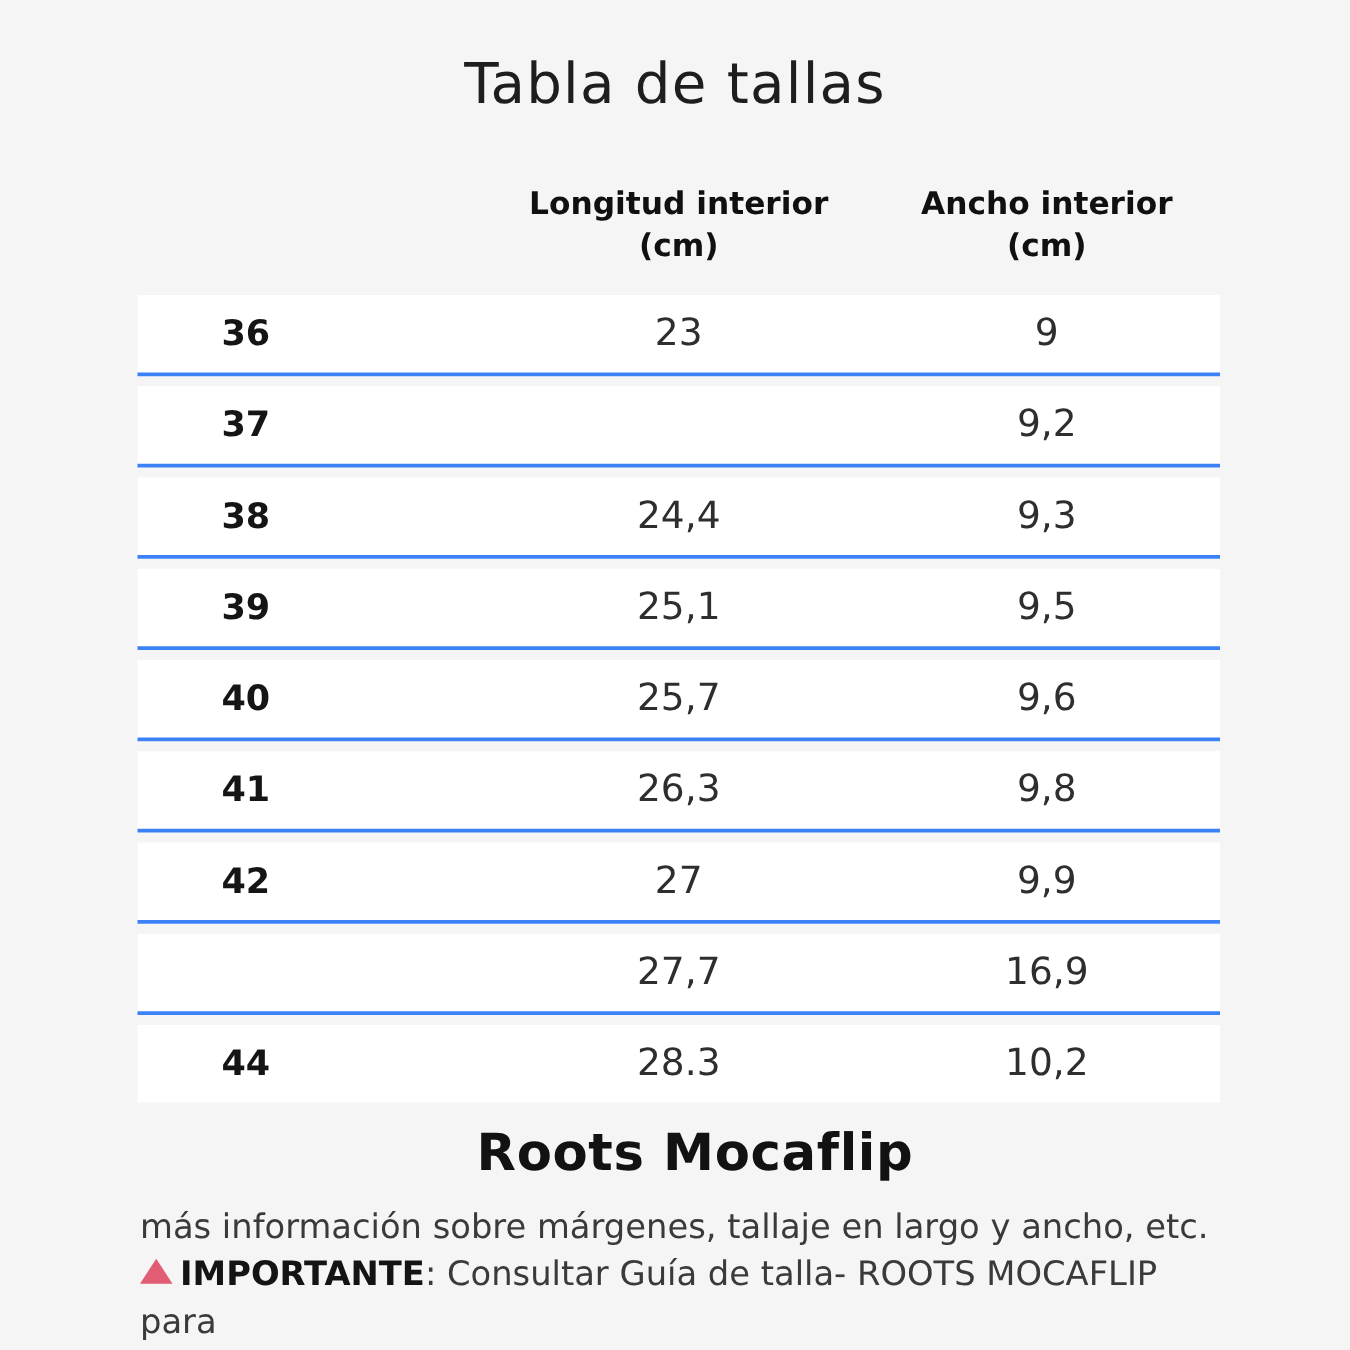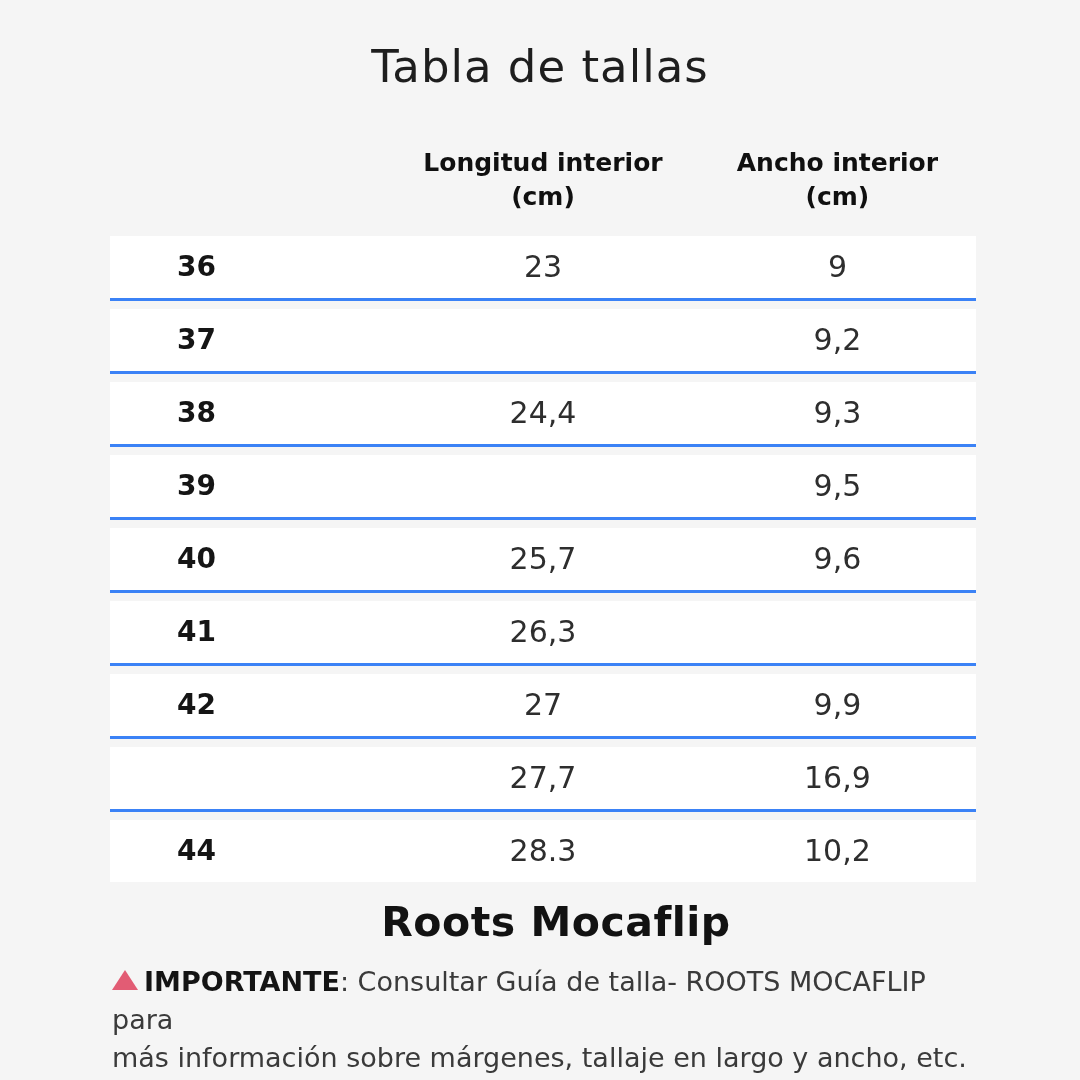--- a/index.html
+++ b/index.html
@@ -97,30 +97,32 @@
         <div class="cell c1 size-cell">37</div>
         <div class="cell c3 value-cell">9,2</div>
       </div>
       <div class="row">
         <div class="cell c1 size-cell">38</div>
         <div class="cell c2 value-cell">24,4</div>
         <div class="cell c3 value-cell">9,3</div>
       </div>
       <div class="row">
         <div class="cell c1 size-cell">39</div>
+        <div class="cell c2 value-cell">25,1</div>
         <div class="cell c3 value-cell">9,5</div>
       </div>
       <div class="row">
         <div class="cell c1 size-cell">40</div>
         <div class="cell c2 value-cell">25,7</div>
         <div class="cell c3 value-cell">9,6</div>
       </div>
       <div class="row">
         <div class="cell c1 size-cell">41</div>
         <div class="cell c2 value-cell">26,3</div>
+        <div class="cell c3 value-cell">9,8</div>
       </div>
       <div class="row">
         <div class="cell c1 size-cell">42</div>
         <div class="cell c2 value-cell">27</div>
         <div class="cell c3 value-cell">9,9</div>
       </div>
       <div class="row">
         <div class="cell c2 value-cell">27,7</div>
         <div class="cell c3 value-cell">16,9</div>
       </div>
@@ -128,19 +130,19 @@
         <div class="cell c1 size-cell">44</div>
         <div class="cell c2 value-cell">28.3</div>
         <div class="cell c3 value-cell">10,2</div>
       </div>
     </div>
   </div>
 
   <div class="product-name">Roots Mocaflip</div>
 
   <div class="note">
+    <div>más información sobre márgenes, tallaje en largo y ancho, etc.</div>
     <div>
       <span class="warn-tri"></span><span class="note-label">IMPORTANTE</span><span>: Consultar Guía de talla- ROOTS MOCAFLIP para</span>
     </div>
-    <div>más información sobre márgenes, tallaje en largo y ancho, etc.</div>
   </div>
 
 </div>
 
 </body></html>

